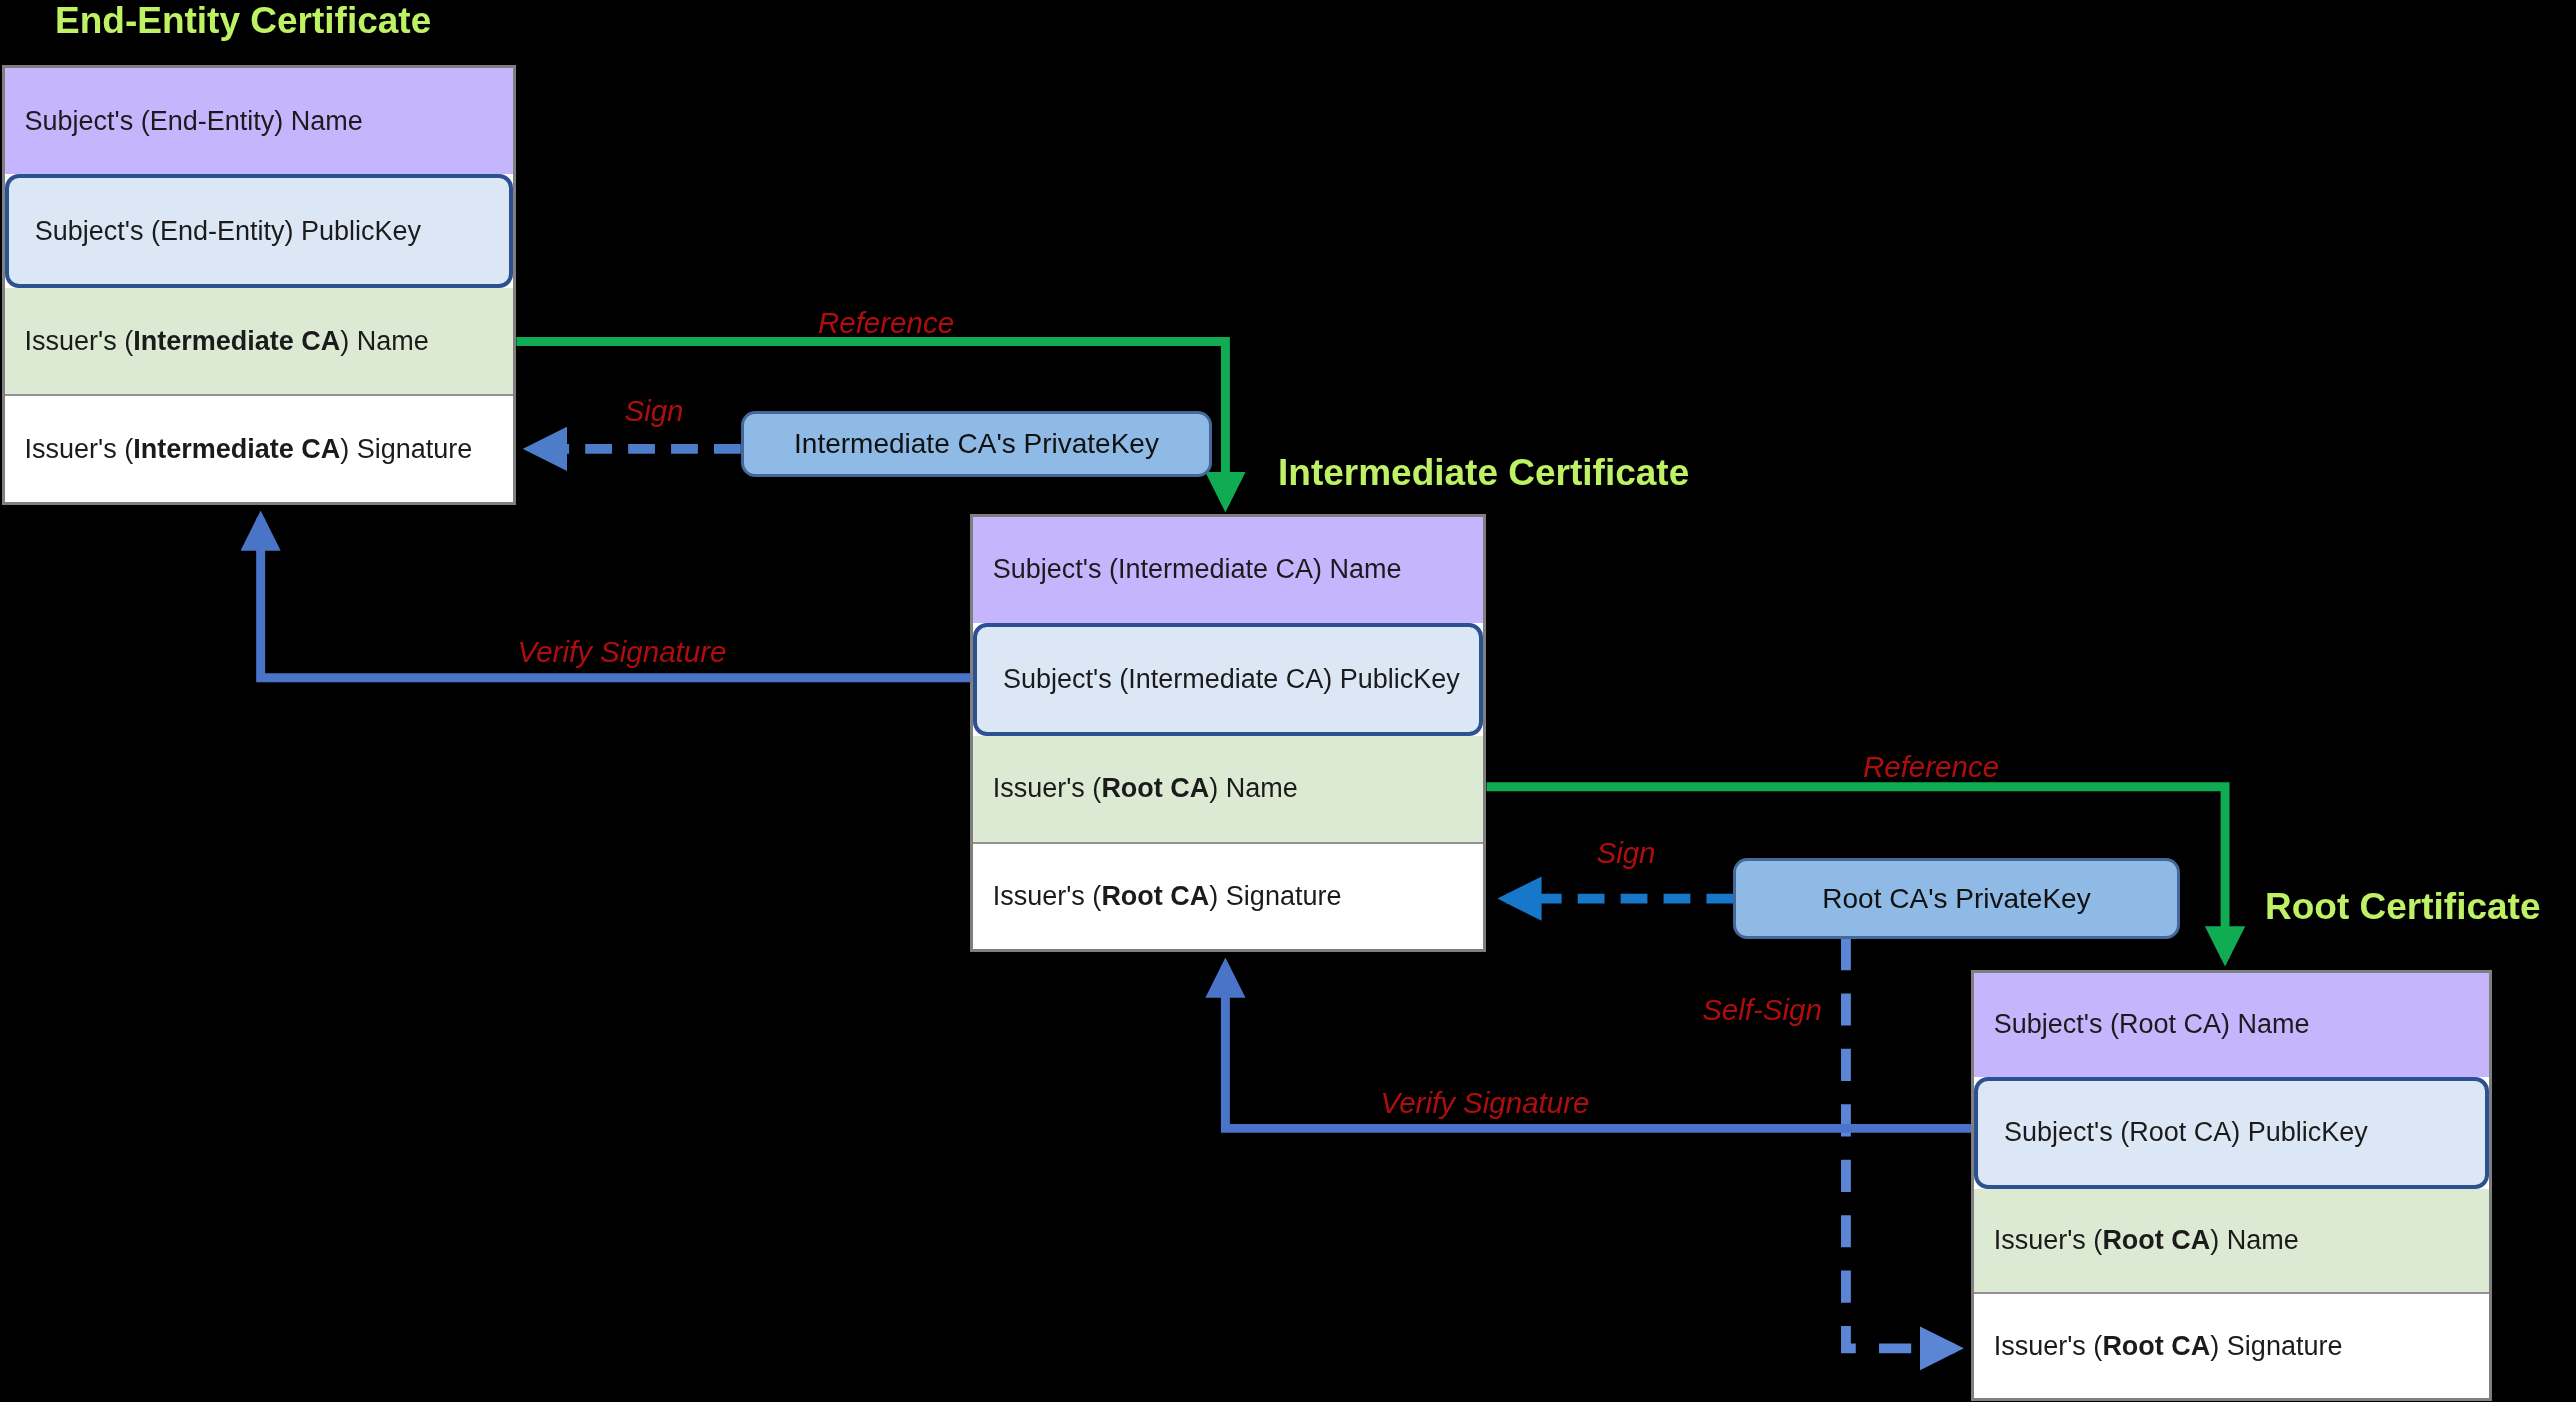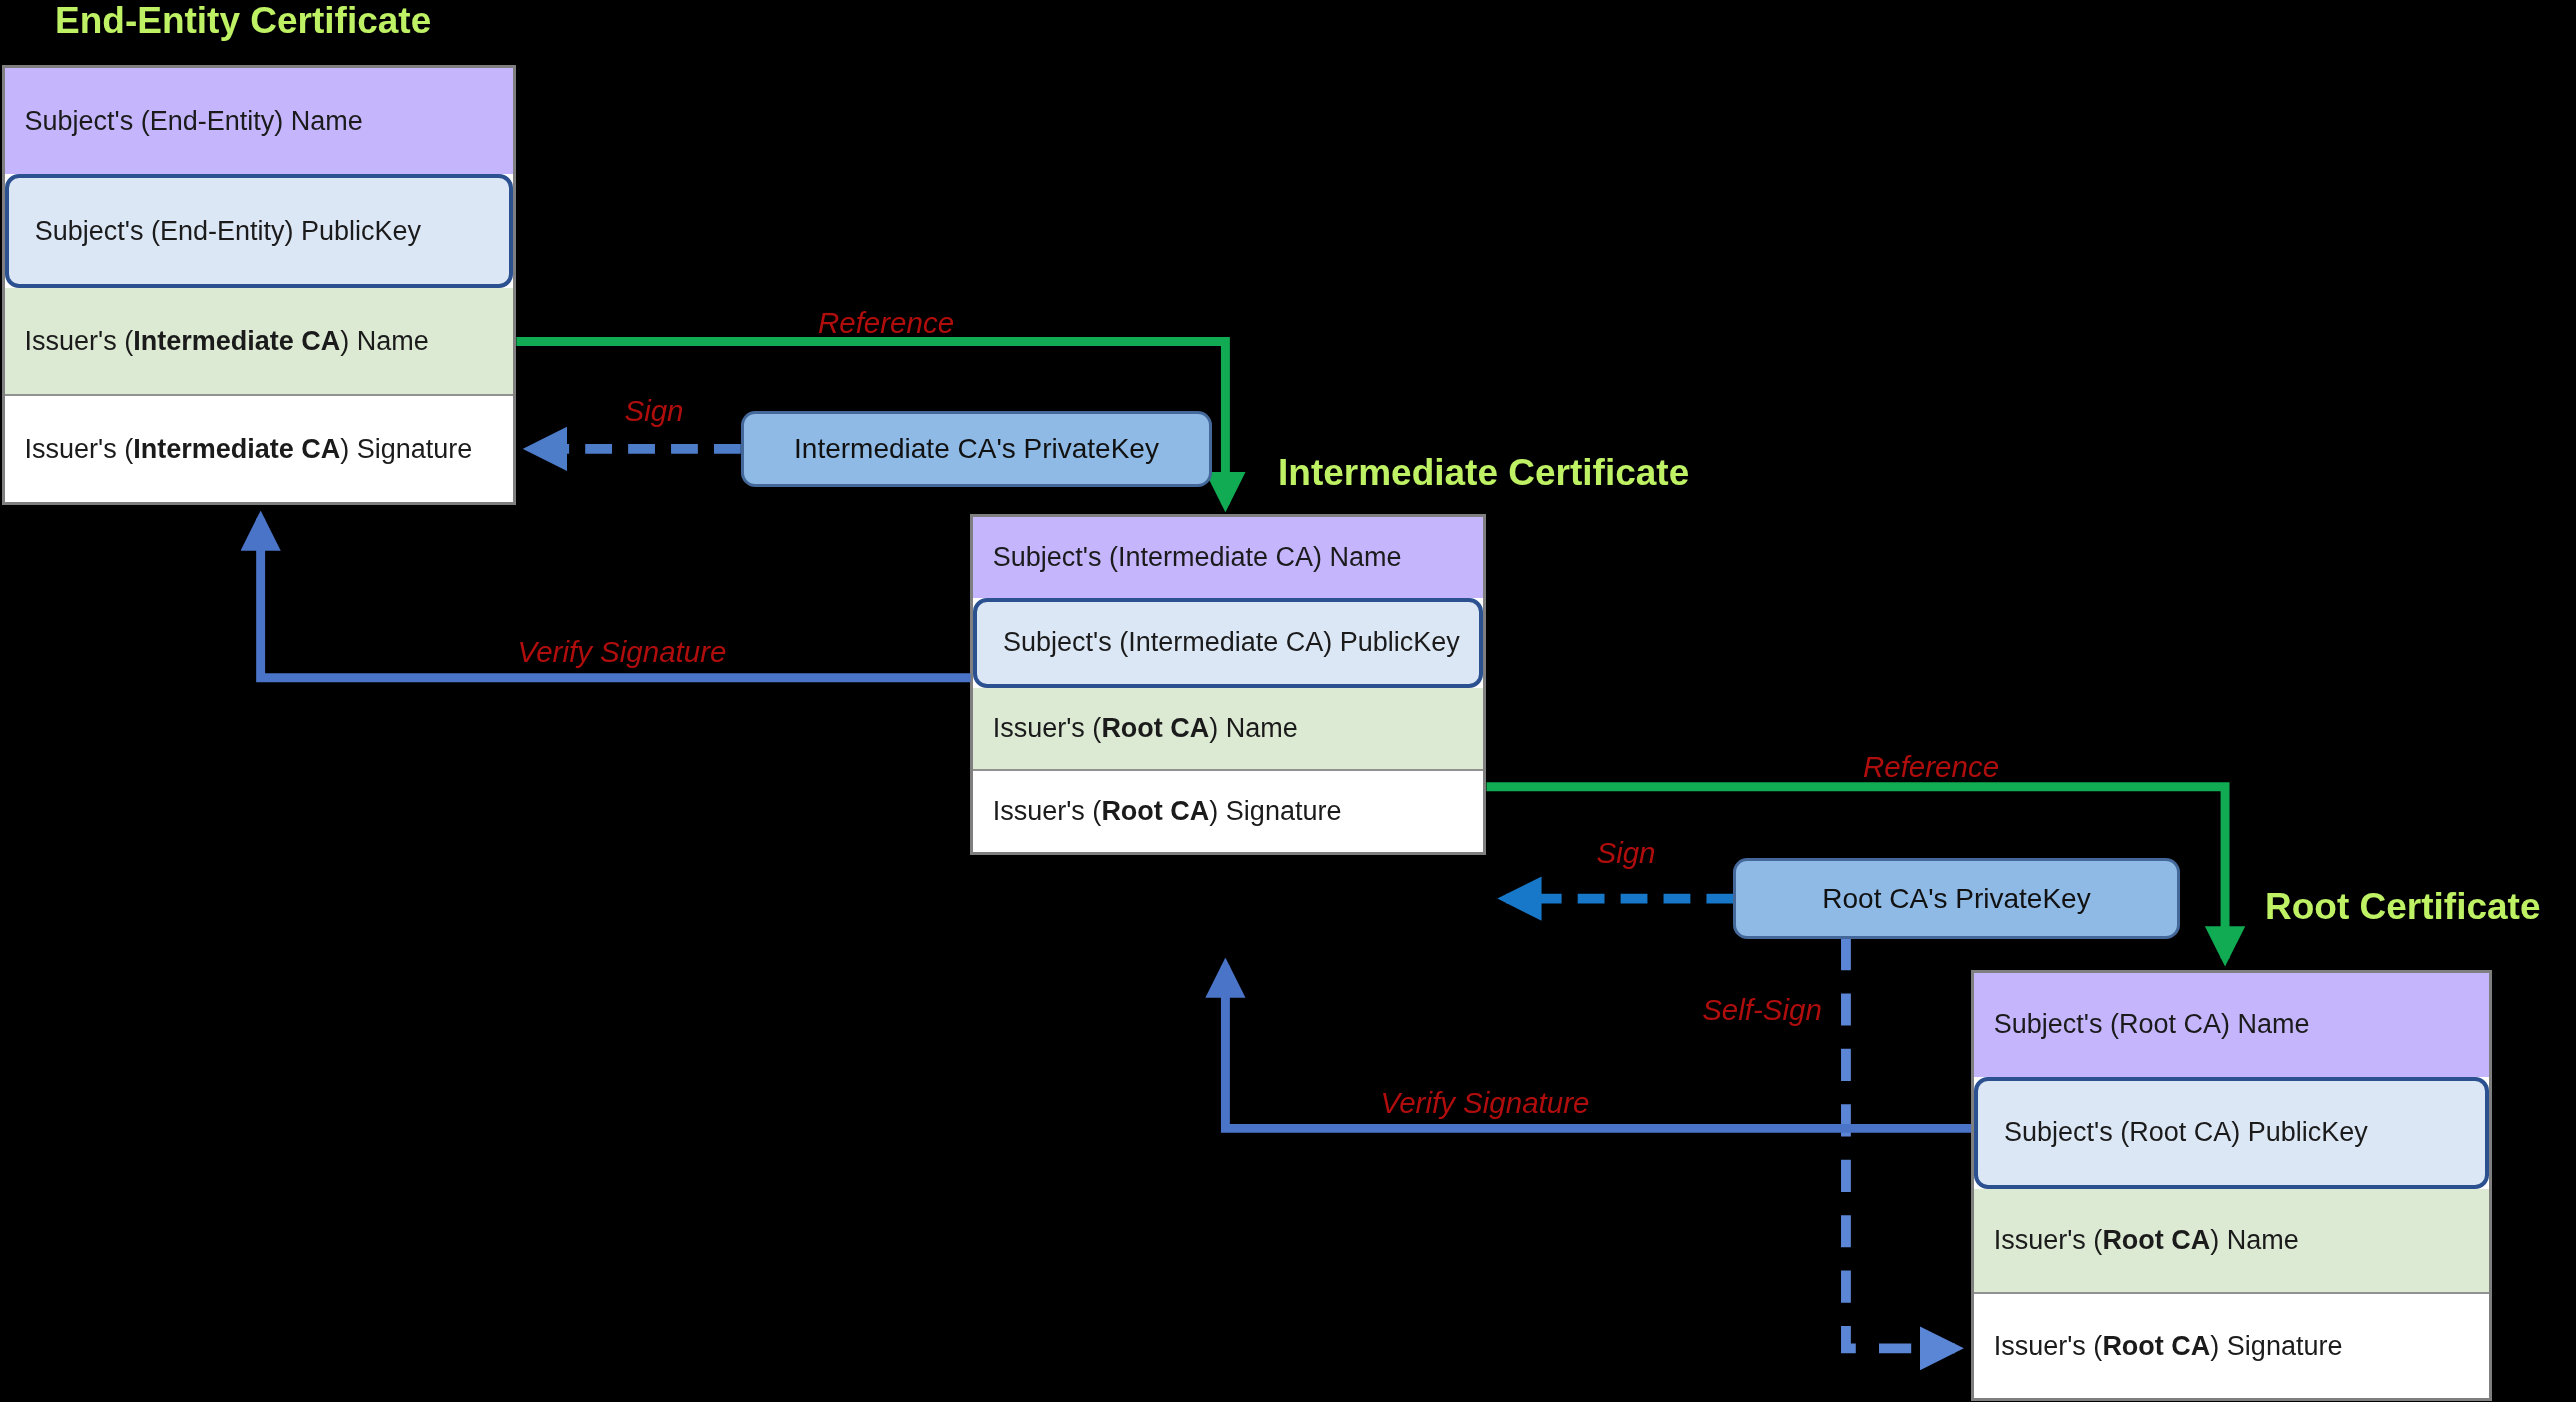--- a/index.html
+++ b/index.html
@@ -93,21 +93,21 @@
         <span class="bold-seg">Intermediate CA</span>
         <span>) Name</span>
     </div>
     <div class="cert-row row-white sep">
       <span>Issuer's (</span>
         <span class="bold-seg">Intermediate CA</span>
         <span>) Signature</span>
     </div>
   </div>
 
-  <div class="cert-box" style="left:970px;top:514px;width:516px;height:341px;">
+  <div class="cert-box" style="left:970px;top:514px;width:516px;height:438px;">
     <div class="cert-row row-blue">
       <span>Subject's (Intermediate CA) Name</span>
         <span class="bold-seg"></span>
         <span></span>
     </div>
     <div class="cert-row row-publickey">
       <span>Subject's (Intermediate CA) PublicKey</span>
         <span class="bold-seg"></span>
         <span></span>
     </div>
@@ -139,21 +139,21 @@
         <span class="bold-seg">Root CA</span>
         <span>) Name</span>
     </div>
     <div class="cert-row row-white sep">
       <span>Issuer's (</span>
         <span class="bold-seg">Root CA</span>
         <span>) Signature</span>
     </div>
   </div>
 
-  <div class="pk-box" style="left:741px;top:411px;width:471px;height:76px;">
+  <div class="pk-box" style="left:741px;top:411px;width:471px;height:66px;">
     <span>Intermediate CA's PrivateKey</span>
   </div>
   <div class="pk-box" style="left:1733px;top:858px;width:447px;height:81px;">
     <span>Root CA's PrivateKey</span>
   </div>
 
   <div class="arrow-label" style="left:886px;top:306px;">Reference</div>
   <div class="arrow-label" style="left:654px;top:394px;">Sign</div>
   <div class="arrow-label" style="left:622px;top:635px;">Verify Signature</div>
   <div class="arrow-label" style="left:1931px;top:750px;">Reference</div>

